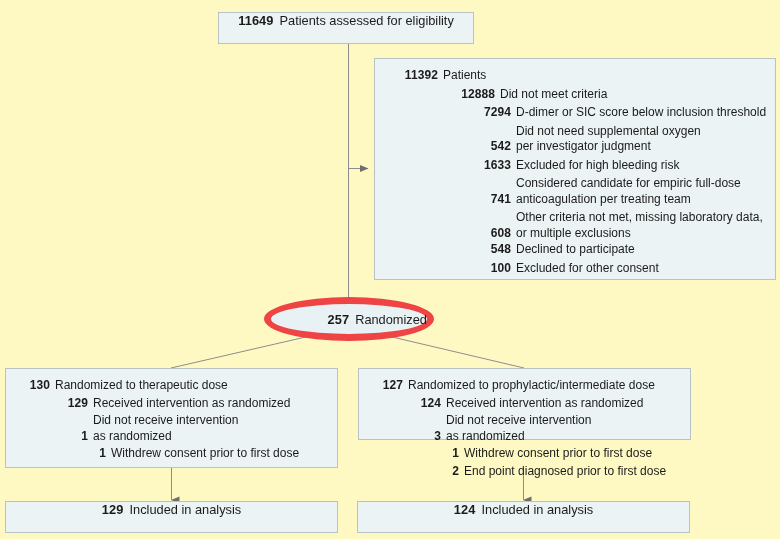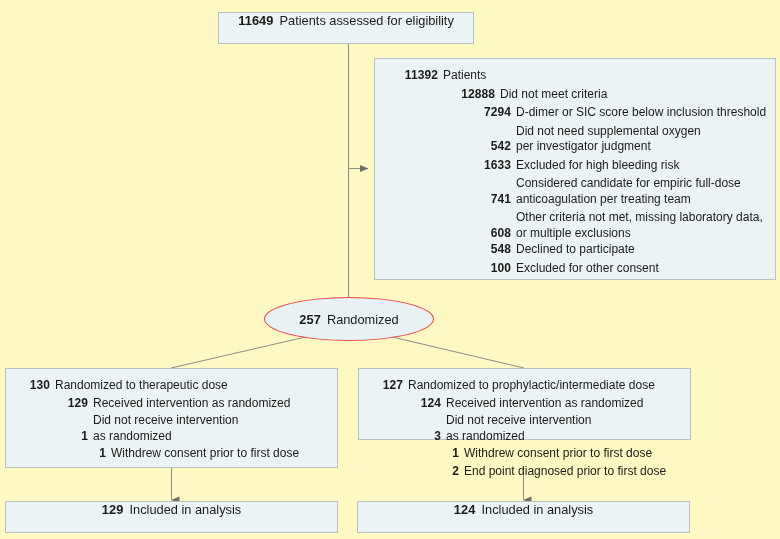--- a/index.html
+++ b/index.html
@@ -22,26 +22,26 @@
   
   .box {
     position: absolute;
     background: #ecf3f4;
     border: 1px solid #b9c3c6;
     box-sizing: border-box;
   }
   .ellipse {
     position: absolute;
     background: #e8f1f3;
-    border: 1px solid #ef4444;
+    border: 7px solid #ef4444;
     border-radius: 50%;
     box-sizing: border-box;
     display: flex;
     align-items: center;
-    justify-content: center;
+    justify-content: flex-end;
   }
 
   
   .rows {
     position: absolute;
     left: 0; top: 0;
     width: 100%;
     box-sizing: border-box;
   }
   .row {

